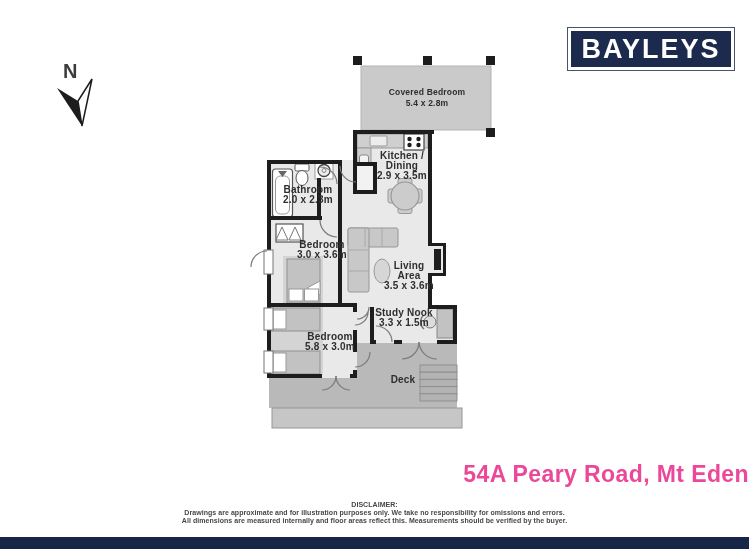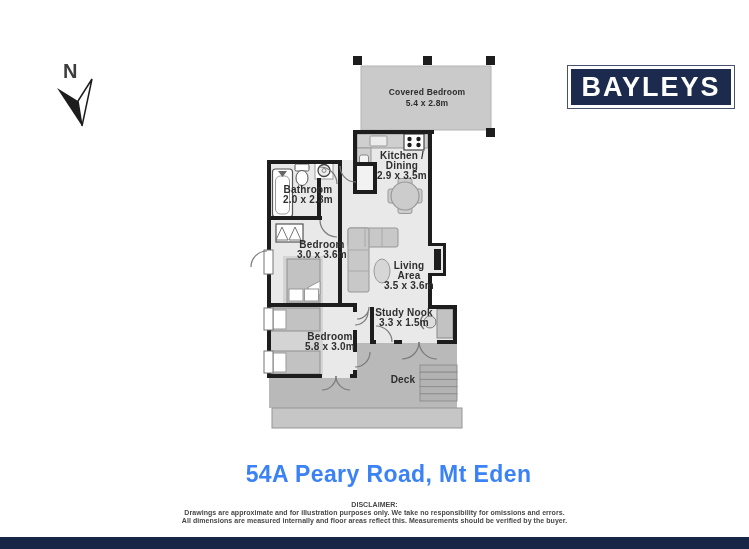--- a/index.html
+++ b/index.html
@@ -4,25 +4,25 @@
 <style>
   html,body{margin:0;padding:0;background:#fff;}
   .page{position:relative;width:749px;height:549px;background:#fff;overflow:hidden;
         font-family:"Liberation Sans",sans-serif;}
   .plan-svg{position:absolute;left:0;top:0;}
   .compass-n{position:absolute;left:63px;top:60px;font-size:20px;font-weight:bold;color:#3c3c3c;}
   .room-label{position:absolute;transform:translateX(-50%);text-align:center;font-weight:bold;
               font-size:10px;line-height:10px;color:#2e2e2e;letter-spacing:.2px;white-space:nowrap;}
   .room-label.big{font-size:8.5px;line-height:11px;}
   .logo{position:absolute;left:567px;top:27px;width:168px;height:44px;box-sizing:border-box;
-        border:1px solid #47536e;background:#fff;padding:3px;margin-top:38px;}
+        border:1px solid #47536e;background:#fff;padding:3px;}
   .logo-inner{width:100%;height:100%;background:#1c2b4d;color:#fff;text-align:center;
               font-weight:bold;font-size:27px;line-height:36px;letter-spacing:2px;}
-  .title{position:absolute;left:0;right:0;top:461px;text-align:center;font-size:23px;
-         font-weight:bold;color:#3b82f6;letter-spacing:.4px;margin-left:28px;}
+  .title{position:absolute;left:0;right:0;top:461px;text-align:right;font-size:23px;
+         font-weight:bold;color:#ec4899;letter-spacing:.4px;margin-left:28px;}
   .disclaimer{position:absolute;left:0;right:0;top:501px;text-align:center;font-size:7px;
               font-weight:bold;color:#474747;line-height:7.9px;letter-spacing:.05px;}
   .footer-bar{position:absolute;left:0;right:0;bottom:0;height:12px;background:#172547;}
 </style>
 </head>
 <body>
 
 <div class="page">
 
   <svg class="plan-svg" width="749" height="549" viewBox="0 0 749 549">

